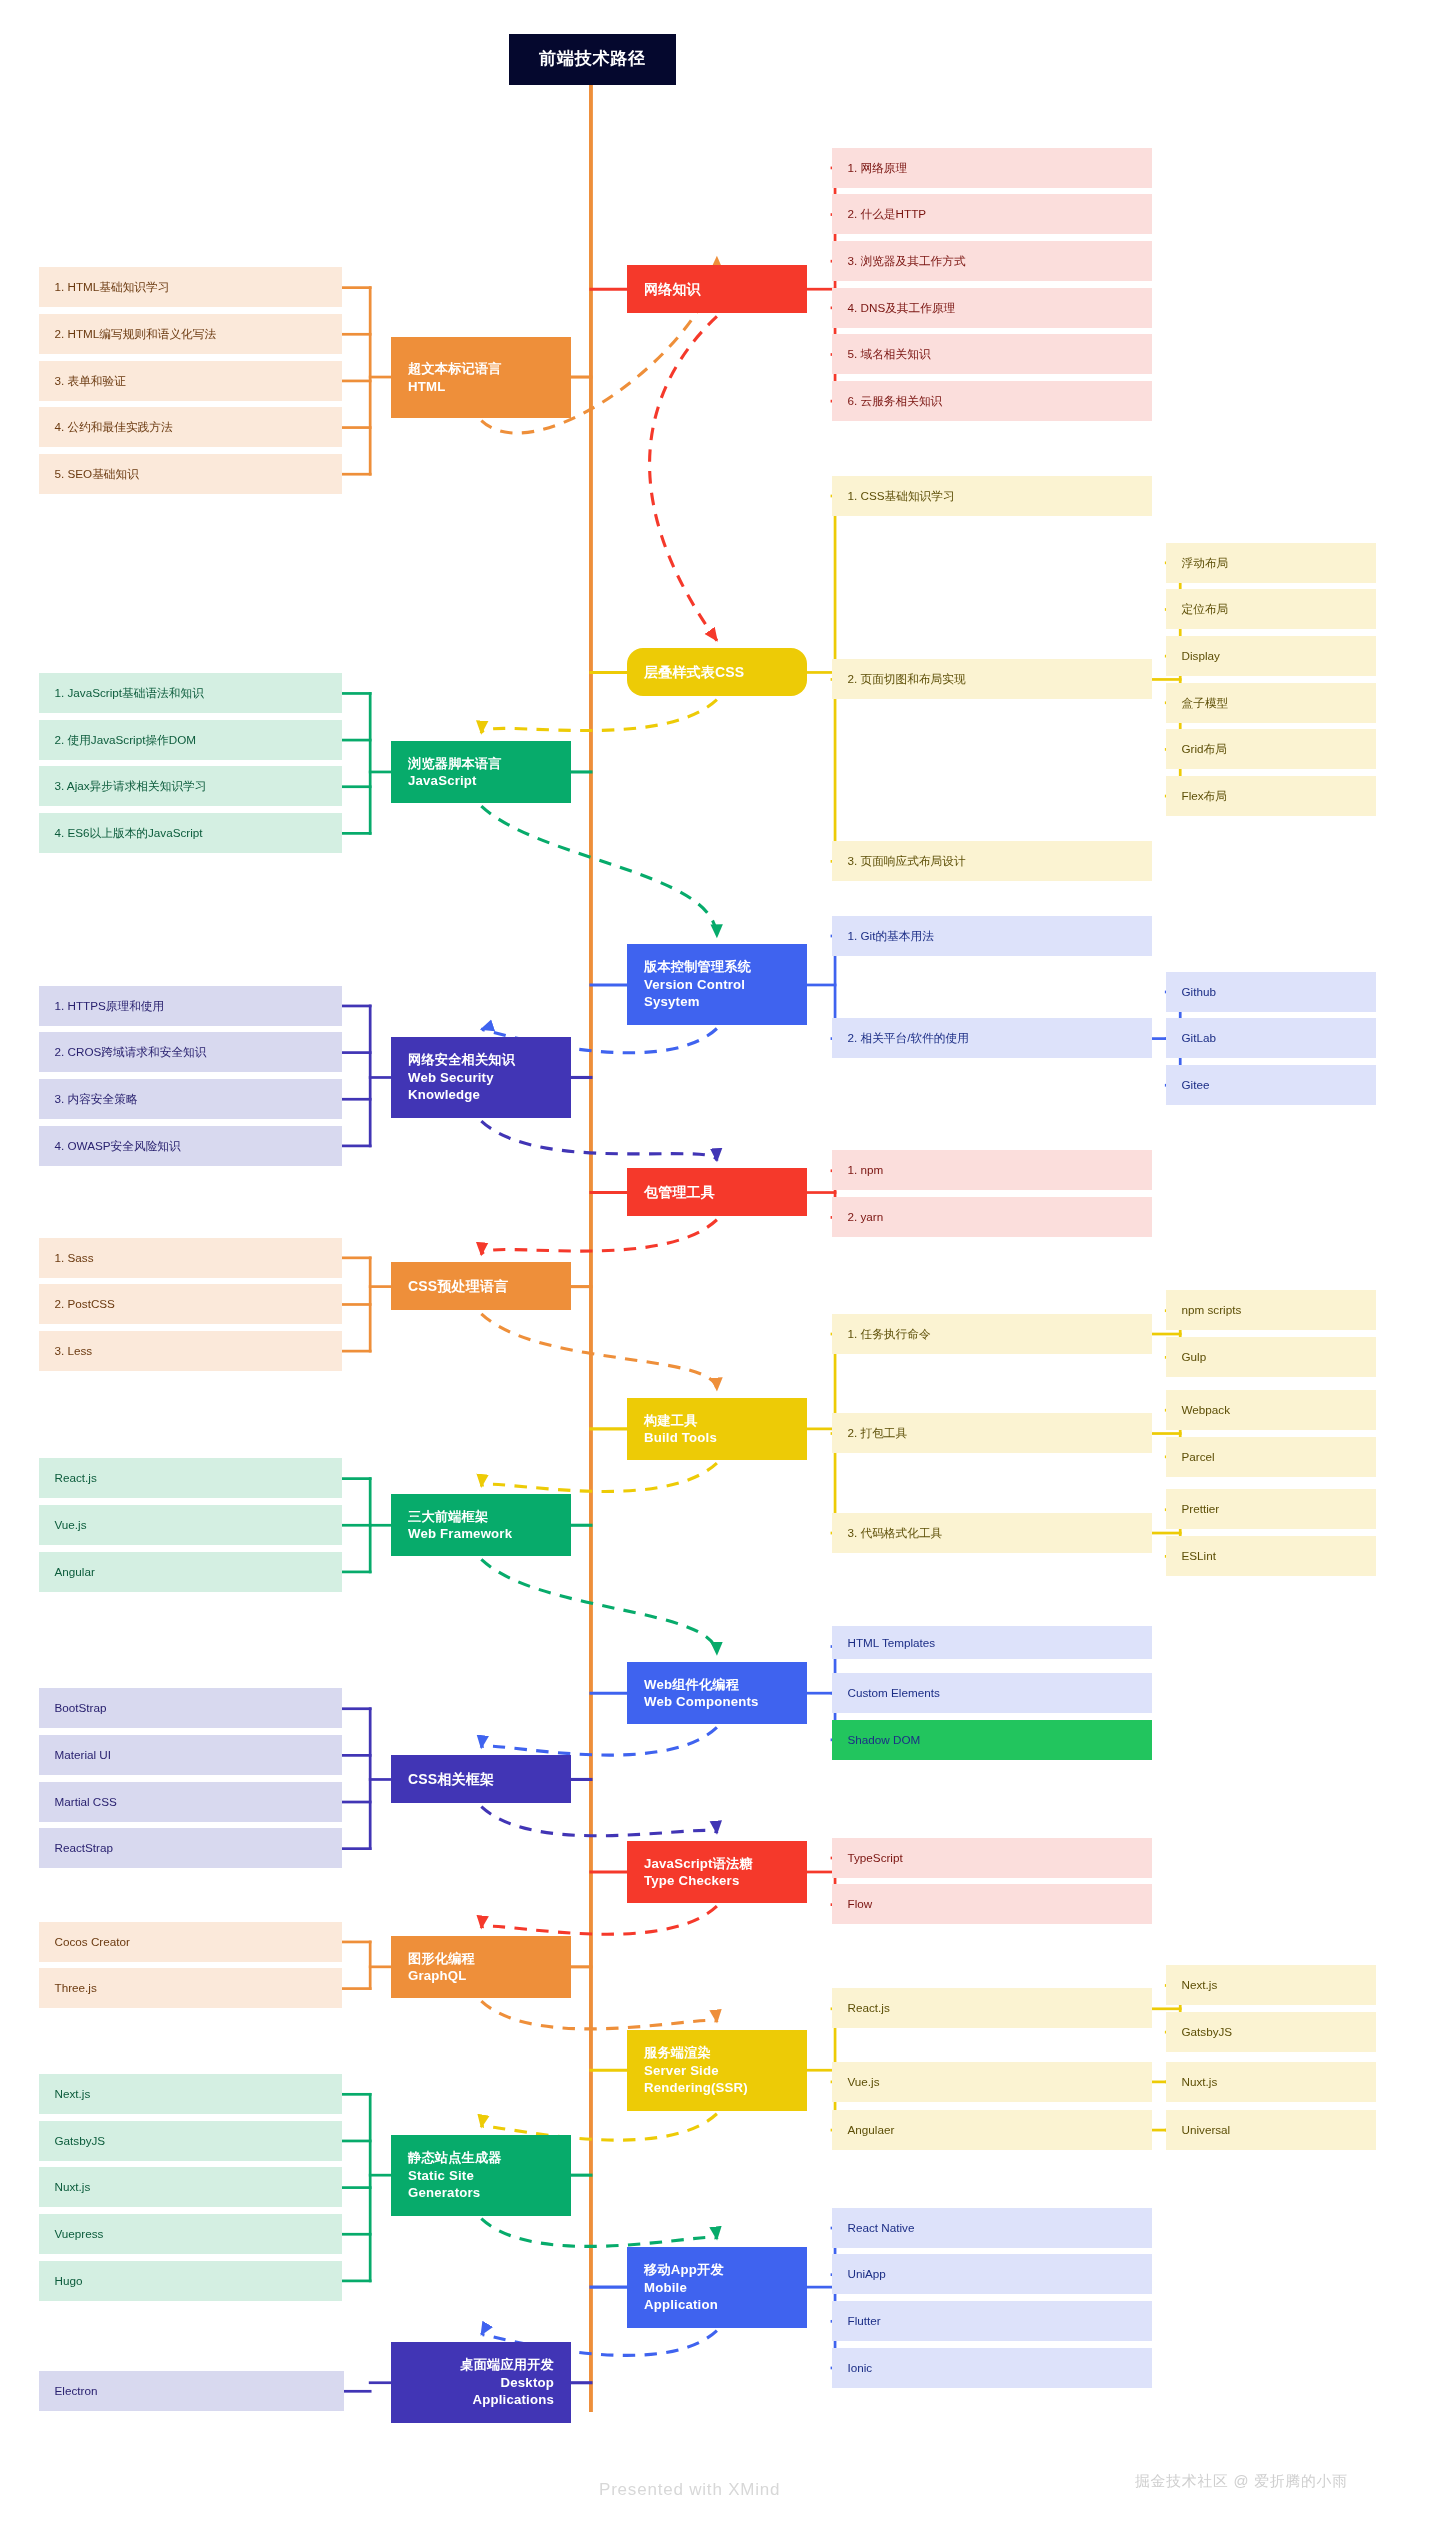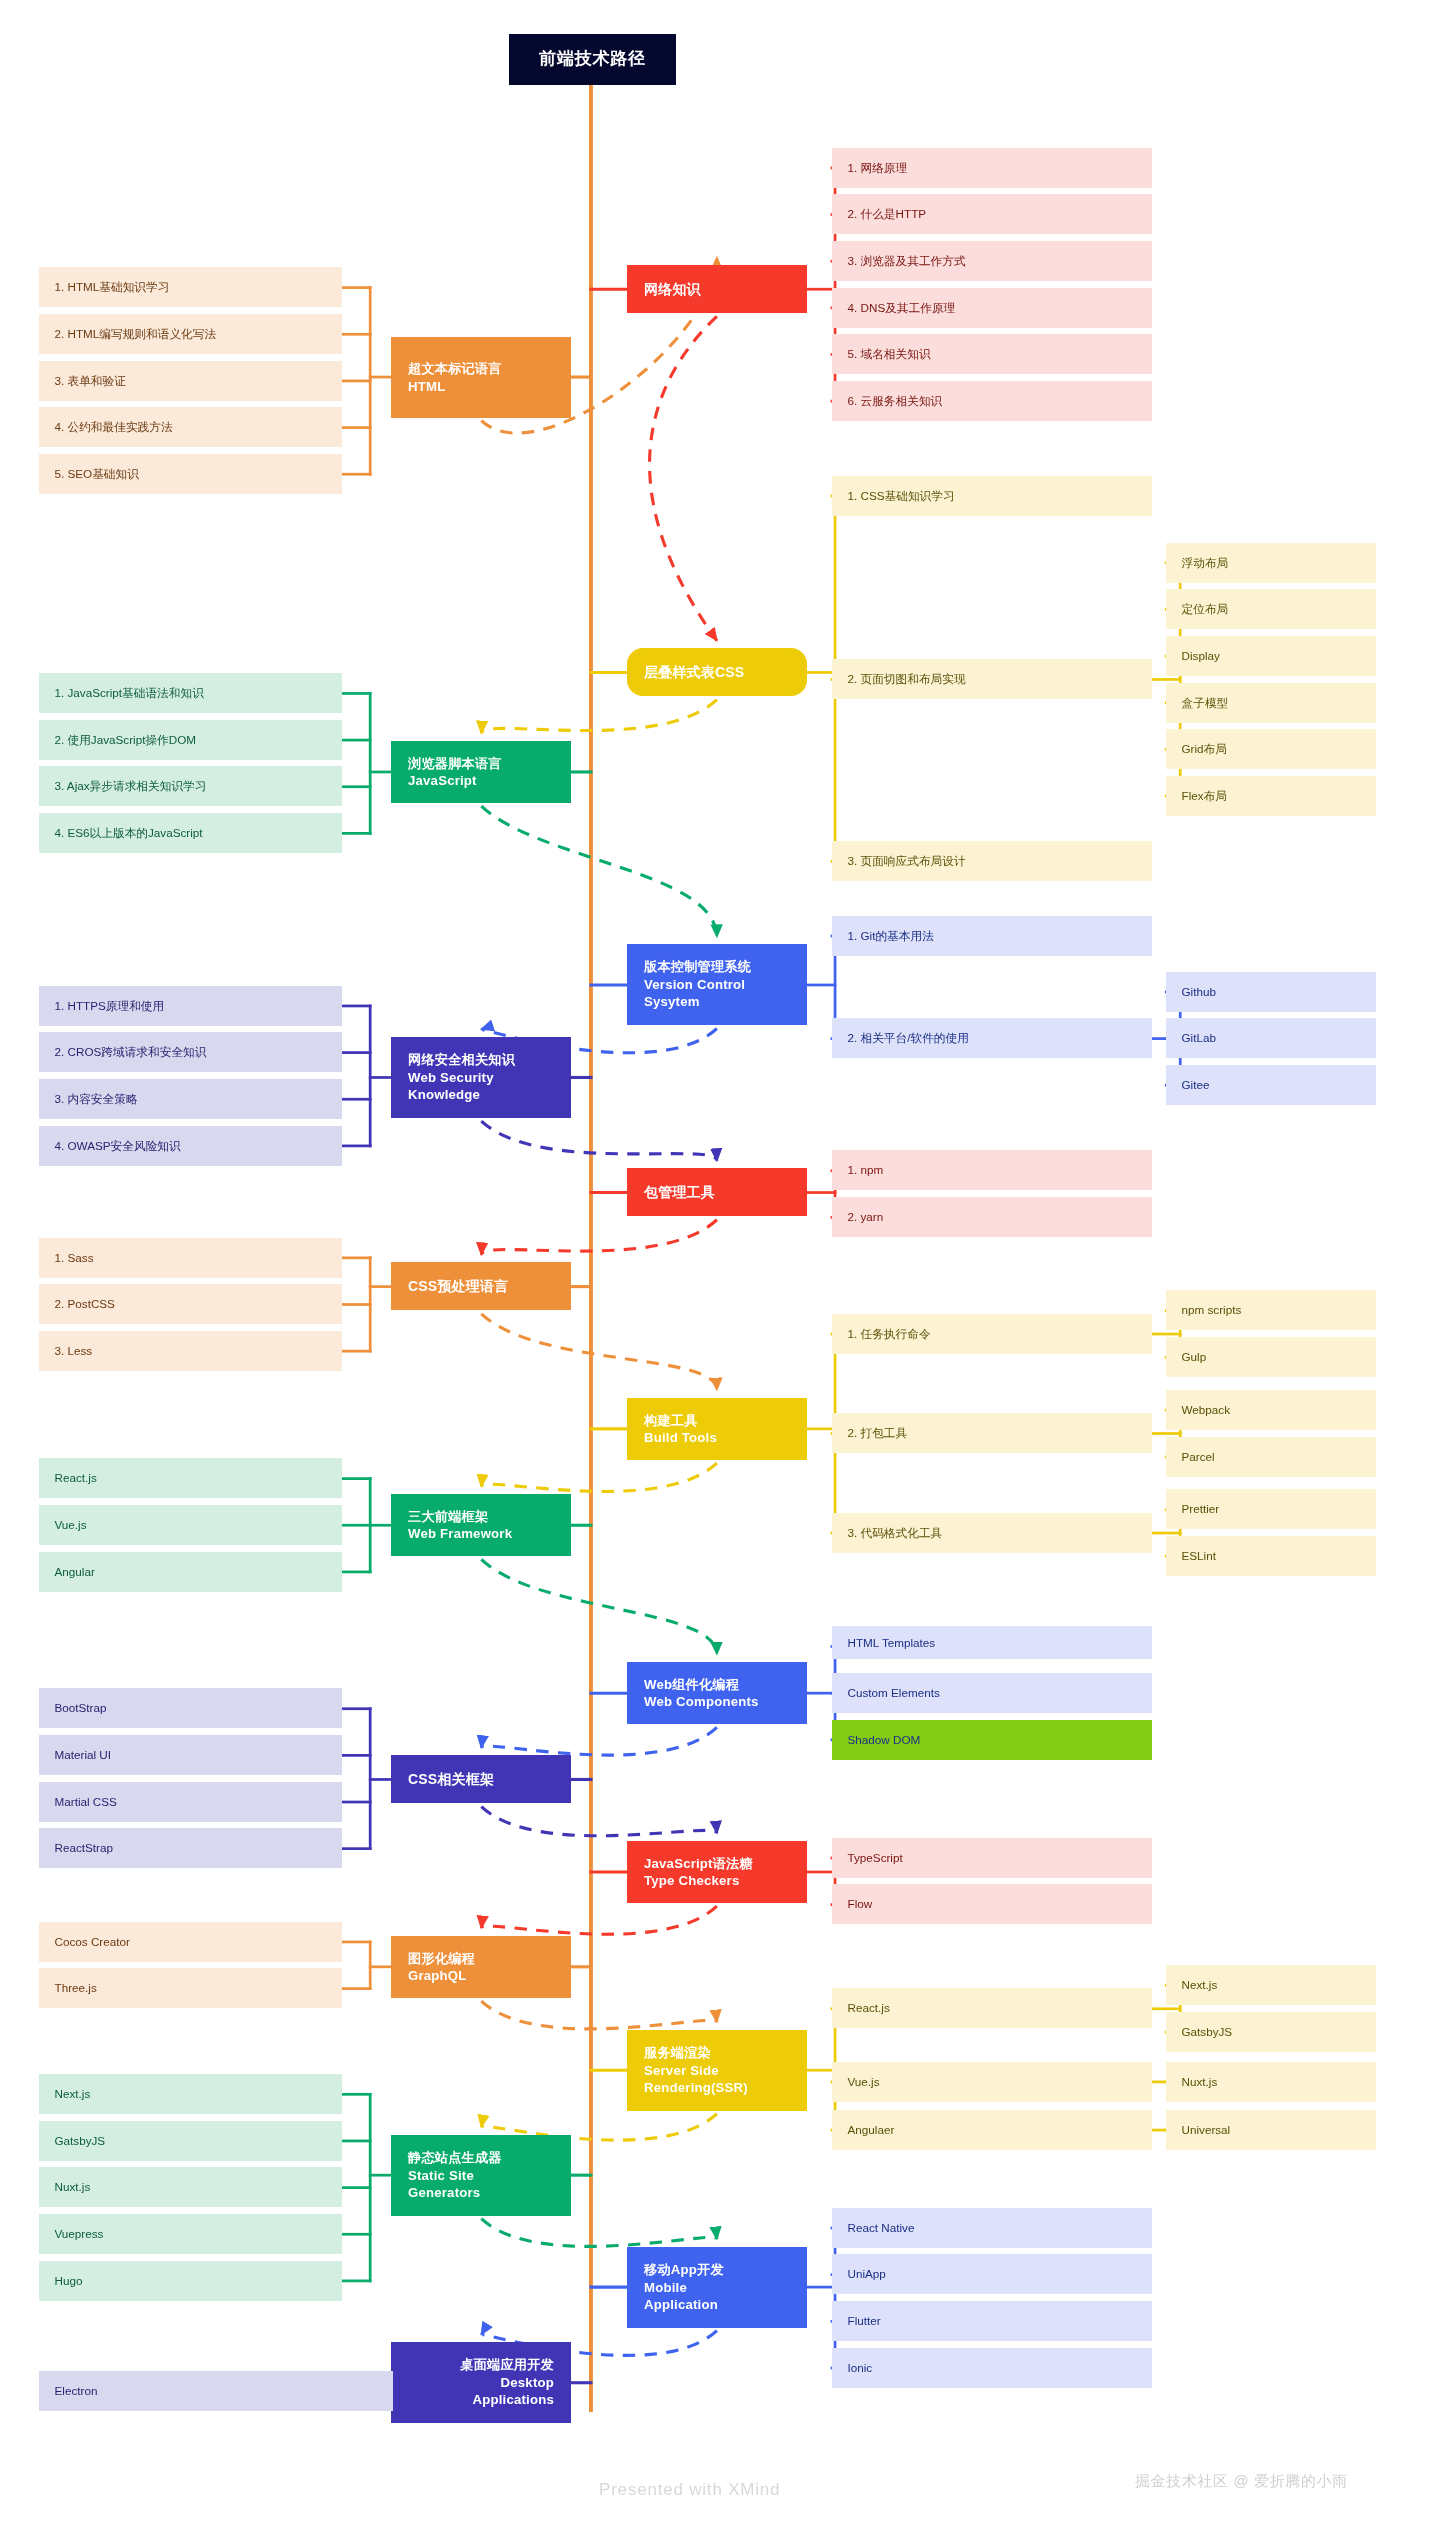--- a/index.html
+++ b/index.html
@@ -404,21 +404,21 @@
       <div class="node trunk" style="left: 627px; top: 1662px; width: 180px; height: 62px; background: rgb(63, 99, 239); color: rgb(255, 255, 255); font-size: 13.2px; flex-direction: column; align-items: flex-start; justify-content: center;">
         <span>Web组件化编程</span>
         <span>Web Components</span>
       </div>
       <div class="node leaf" style="left: 832px; top: 1626px; width: 320px; height: 33px; background: rgb(221, 226, 250); color: rgb(28, 46, 134); font-size: 11.7px;">
         <span>HTML Templates</span>
       </div>
       <div class="node leaf" style="left: 832px; top: 1673px; width: 320px; height: 40px; background: rgb(221, 226, 250); color: rgb(28, 46, 134); font-size: 11.7px;">
         <span>Custom Elements</span>
       </div>
-      <div class="node leaf" style="left: 832px; top: 1720px; width: 320px; height: 40px; background: #84cc16; color: rgb(28, 46, 134); font-size: 11.7px;">
+      <div class="node leaf" style="left: 832px; top: 1720px; width: 320px; height: 40px; background: #22c55e; color: rgb(28, 46, 134); font-size: 11.7px;">
         <span>Shadow DOM</span>
       </div>
       <div class="node trunk" style="left: 391px; top: 1755px; width: 180px; height: 48px; background: rgb(65, 53, 181); color: rgb(255, 255, 255); font-size: 14px; flex-direction: column; align-items: flex-start; justify-content: center;">
         <span>CSS相关框架</span>
       </div>
       <div class="node leaf" style="left: 39px; top: 1688px; width: 303px; height: 40px; background: rgb(216, 217, 239); color: rgb(42, 34, 112); font-size: 11.7px;">
         <span>BootStrap</span>
       </div>
       <div class="node leaf" style="left: 39px; top: 1735px; width: 303px; height: 40px; background: rgb(216, 217, 239); color: rgb(42, 34, 112); font-size: 11.7px;">
         <span>Material UI</span>
@@ -510,20 +510,20 @@
         <span>Flutter</span>
       </div>
       <div class="node leaf" style="left: 832px; top: 2348px; width: 320px; height: 40px; background: rgb(221, 226, 250); color: rgb(28, 46, 134); font-size: 11.7px;">
         <span>Ionic</span>
       </div>
       <div class="node trunk" style="left: 391px; top: 2342px; width: 180px; height: 81px; background: rgb(65, 53, 181); color: rgb(255, 255, 255); font-size: 13.2px; flex-direction: column; align-items: flex-end; justify-content: center;">
         <span>桌面端应用开发</span>
         <span>Desktop</span>
         <span>Applications</span>
       </div>
-      <div class="node leaf" style="left: 39px; top: 2371px; width: 354px; height: 40px; background: rgb(216, 217, 239); color: rgb(42, 34, 112); font-size: 11.7px; text-align: right;">
+      <div class="node leaf" style="left: 39px; top: 2371px; width: 305px; height: 40px; background: rgb(216, 217, 239); color: rgb(42, 34, 112); font-size: 11.7px; text-align: right;">
         <span>Electron</span>
       </div>
     </div>
   <div class="wm" id="wm-xmind" style="left: 599px; top: 2480px;">Presented with XMind</div>
   <div class="wm2" id="wm-author" style="left: 1135px; top: 2472px;">掘金技术社区 @ 爱折腾的小雨</div>
 </div>
 
 
 </body></html>

